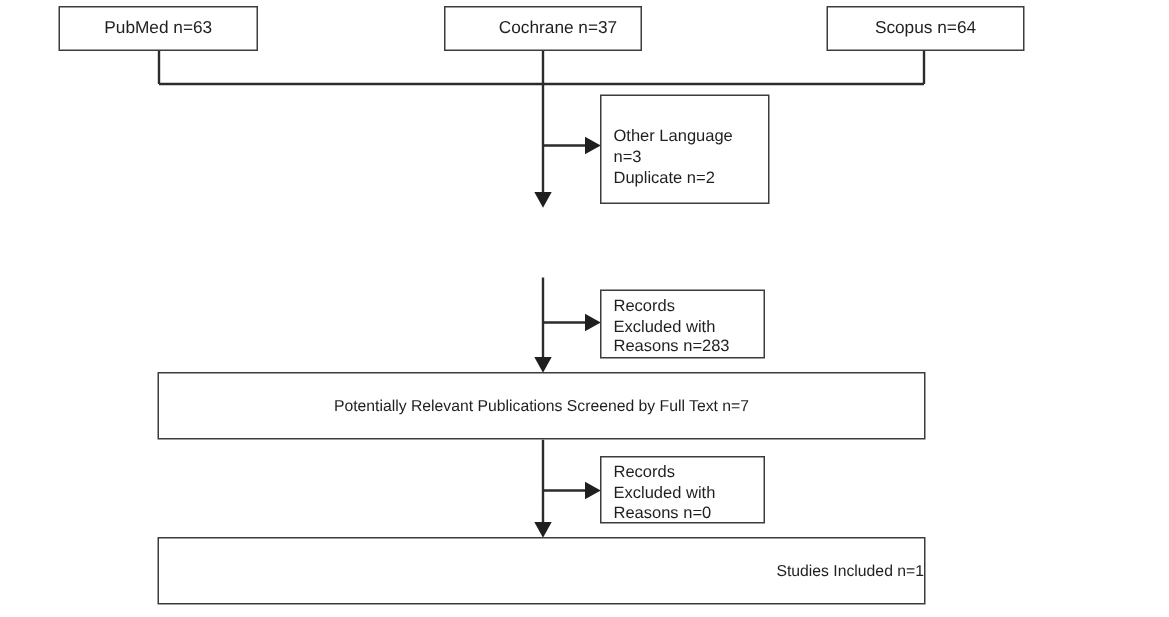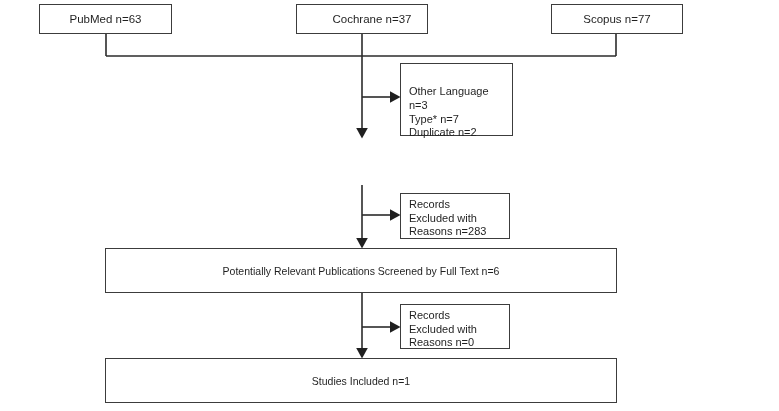--- a/index.html
+++ b/index.html
@@ -91,44 +91,43 @@
     </g>
   </svg>
 
   <div class="box centered source-box" style="left:39px; top:4px; width:133px; height:30px;">
     <span>PubMed n=63</span>
   </div>
   <div class="box centered source-box" style="left:296px; top:4px; width:132px; height:30px;padding-left:20px;">
     <span>Cochrane n=37</span>
   </div>
   <div class="box centered source-box" style="left:551px; top:4px; width:132px; height:30px;">
-    <span>Scopus n=77</span>
+    <span>Scopus n=64</span>
   </div>
 
   <div class="box side-box" style="left:400px; top:63px; width:113px; height:73px;">
     <div class="side-line">Other Language</div>
     <div class="side-line">n=3</div>
-    <div class="side-line">Type* n=7</div>
     <div class="side-line">Duplicate n=2</div>
   </div>
 
 
   <div class="box side-box records" style="left:400px; top:193px; width:110px; height:46px;">
     <div class="side-line">Records</div>
     <div class="side-line">Excluded with</div>
     <div class="side-line">Reasons n=283</div>
   </div>
 
   <div class="box centered stage-box" style="left:105px; top:248px; width:512px; height:45px;">
-    <span>Potentially Relevant Publications Screened by Full Text n=6</span>
+    <span>Potentially Relevant Publications Screened by Full Text n=7</span>
   </div>
 
   <div class="box side-box records" style="left:400px; top:304px; width:110px; height:45px;">
     <div class="side-line">Records</div>
     <div class="side-line">Excluded with</div>
     <div class="side-line">Reasons n=0</div>
   </div>
 
-  <div class="box centered stage-box" style="left:105px; top:358px; width:512px; height:45px;">
+  <div class="box centered stage-box" style="left:105px; top:358px; width:512px; height:45px;justify-content:flex-end;">
     <span>Studies Included n=1</span>
   </div>
 
 </div>
 
 </body></html>

